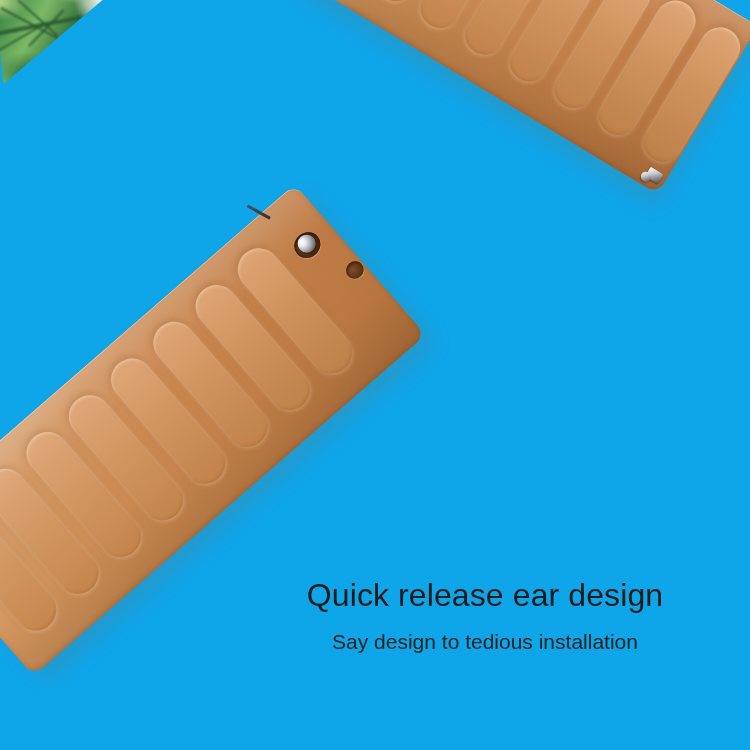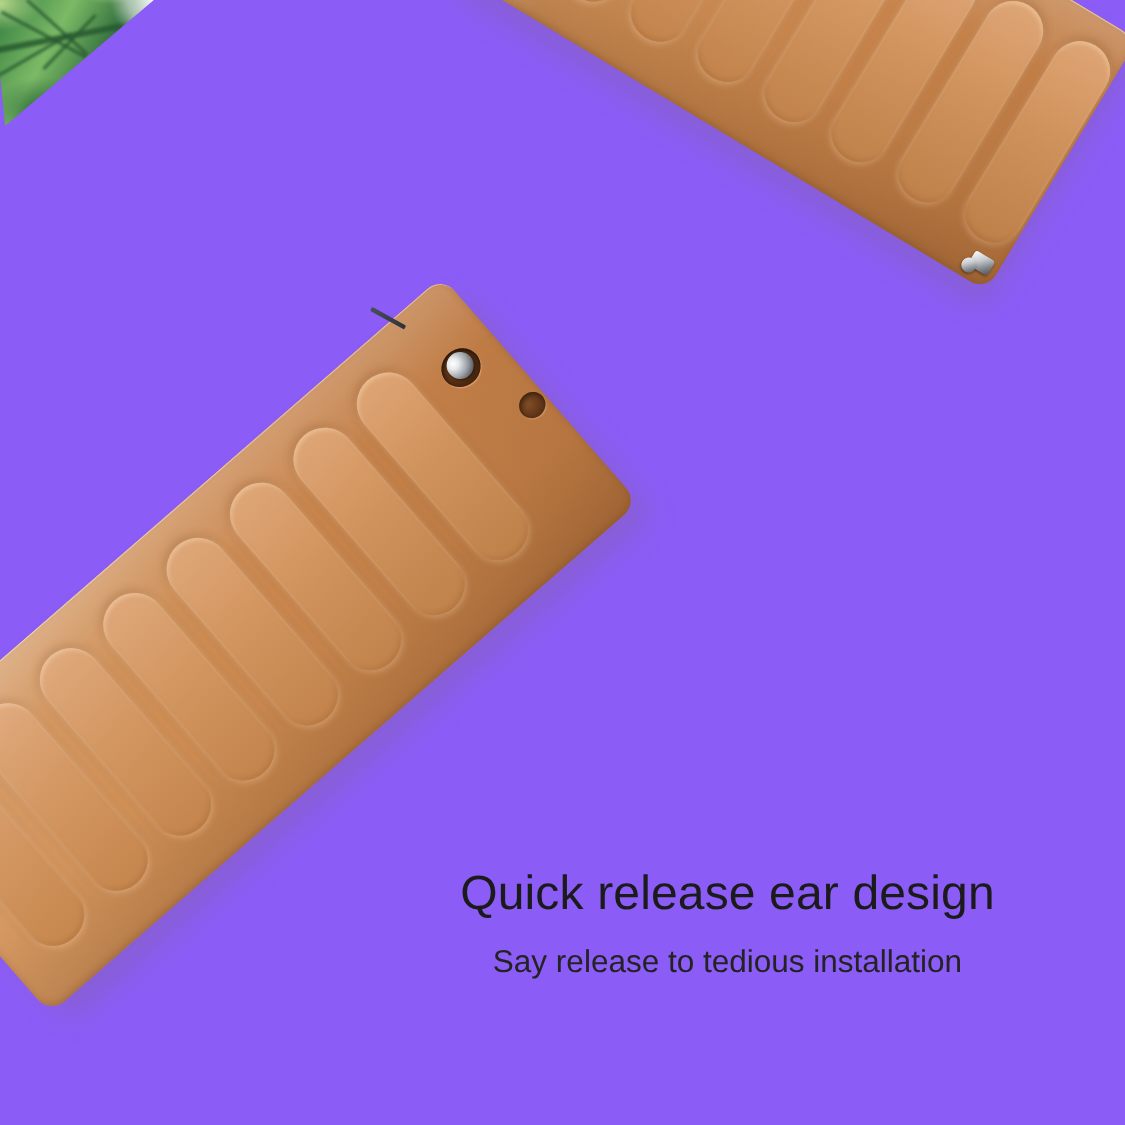--- a/index.html
+++ b/index.html
@@ -8,21 +8,21 @@
     padding: 0;
     background: #ffffff;
   }
   body {
     font-family: "Liberation Sans", sans-serif;
   }
   #stage {
     position: relative;
     width: 750px;
     height: 750px;
-    background: #8b5cf6;
+    background: #0ea5e9;
     overflow: hidden;
   }
 
   
   .leaf-corner {
     position: absolute;
     left: -6px;
     top: -8px;
     width: 118px;
     height: 92px;
@@ -237,16 +237,16 @@
     <div class="pin-hole" style="left:476px; top:42px; width:27px; height:25px;"></div>
     <div class="pin-ball" style="left:481px; top:44px; width:18px; height:18px;"></div>
 
     <div class="pin-hole" style="left:500px; top:96px; width:18px; height:17px; opacity:.85;"></div>
 
     <div class="springbar-wire" style="left:470px; top:-16px; width:26px; height:3px; transform: rotate(70deg);"></div>
   </div>
 
   <div class="caption" style="left:250px; top:576px; width:470px;">
     <div class="headline">Quick release ear design</div>
-    <div class="subline" style="margin-top:14px;">Say release to tedious installation</div>
+    <div class="subline" style="margin-top:14px;">Say design to tedious installation</div>
   </div>
 
 </div>
 
 </body></html>

